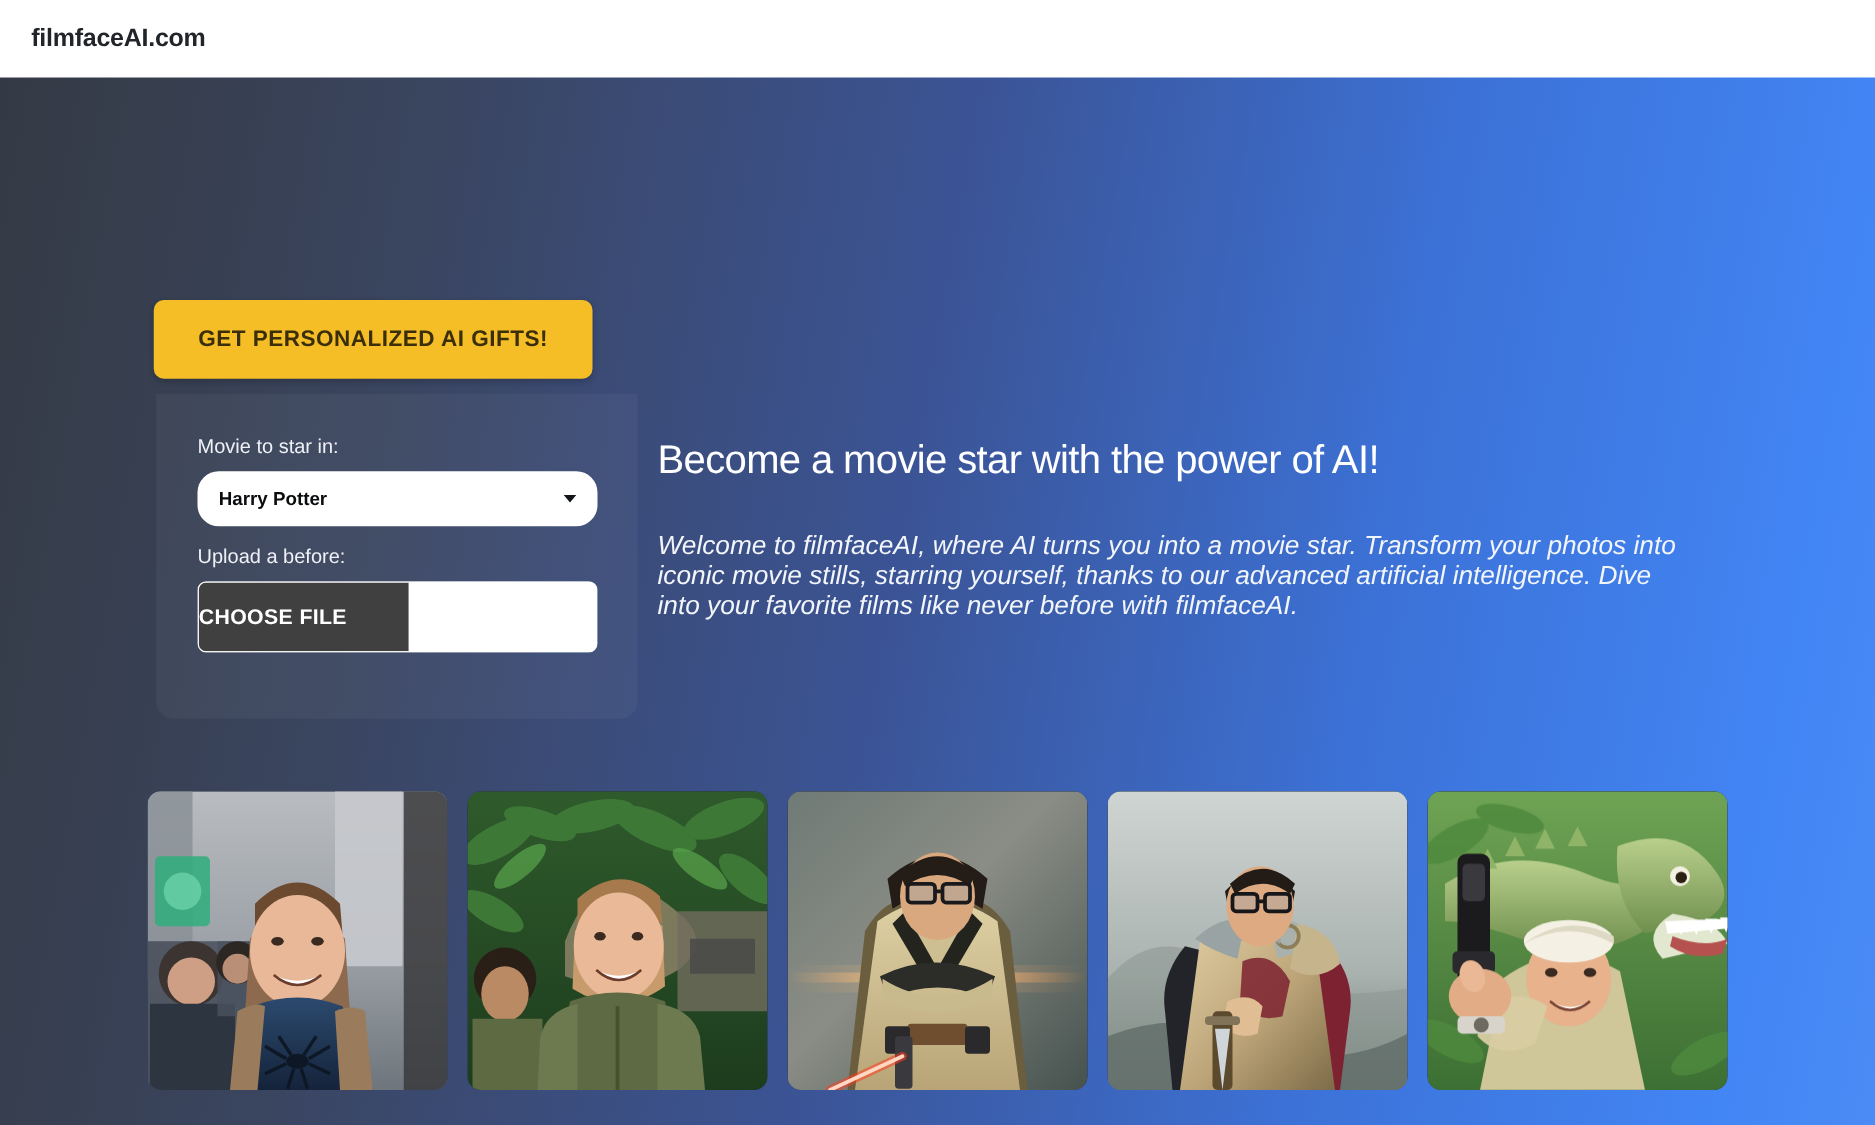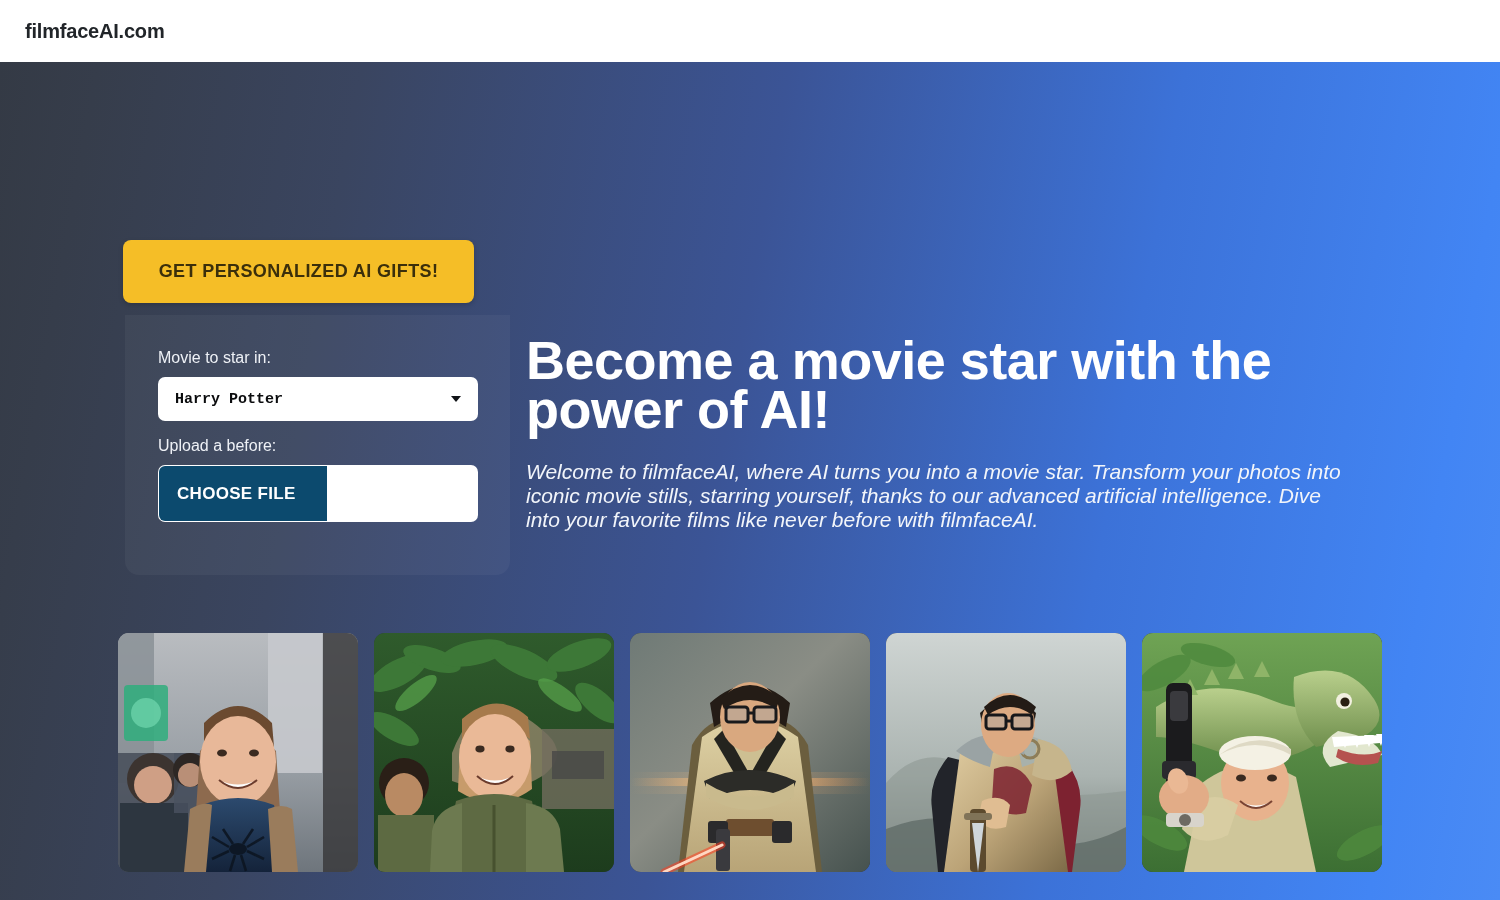--- a/index.html
+++ b/index.html
@@ -59,25 +59,24 @@
     color: #eef1f6;
     font-size: 16px;
     line-height: 22px;
     margin-bottom: 8px;
     font-weight: normal;
   }
   .select-wrap {
     position: relative;
     width: 320px; height: 44px;
     background: #ffffff;
-    border-radius: 7px;
+    border-radius: 17px;
     display: flex; align-items: center;
     margin-bottom: 14px;
     cursor: pointer;
-    font-family: Liberation Mono, monospace;
   }
   .select-value {
     margin-left: 17px;
     font-size: 15px; font-weight: bold;
     color: #0b0c0e;
   }
   .select-caret {
     position: absolute; right: 17px; top: 50%;
     transform: translateY(-50%);
     width: 0; height: 0;
@@ -89,45 +88,44 @@
     width: 320px; height: 57px;
     background: #ffffff;
     border: 1px solid rgba(255,255,255,0.55);
     border-radius: 7px;
     display: flex; align-items: stretch;
     overflow: hidden;
     cursor: pointer;
   }
   .file-button {
     width: 168px;
-    background: #0c4a6e;
+    background: #404040;
     color: #ffffff;
     font-size: 17px; font-weight: bold;
     letter-spacing: 0.3px;
     display: flex; align-items: center;
-    padding-left: 18px;
     cursor: pointer;
   }
   .file-name {
     flex: 1; background: #ffffff;
     display: flex; align-items: center;
     padding-left: 10px;
     font-size: 14px; color: #6c757d;
   }
 
   
   .hero-copy {
     position: absolute; left: 526px; top: 274px;
     width: 815px;
   }
   .hero-title {
     color: #ffffff;
-    font-size: 54px;
-    font-weight: bold;
-    line-height: 49px;
+    font-size: 32px;
+    font-weight: normal;
+    line-height: 63px;
     letter-spacing: -0.5px;
     margin-bottom: 26px;
   }
   .hero-text {
     color: #f2f5fa;
     font-size: 21px;
     line-height: 24px;
     font-style: italic;
   }
 

